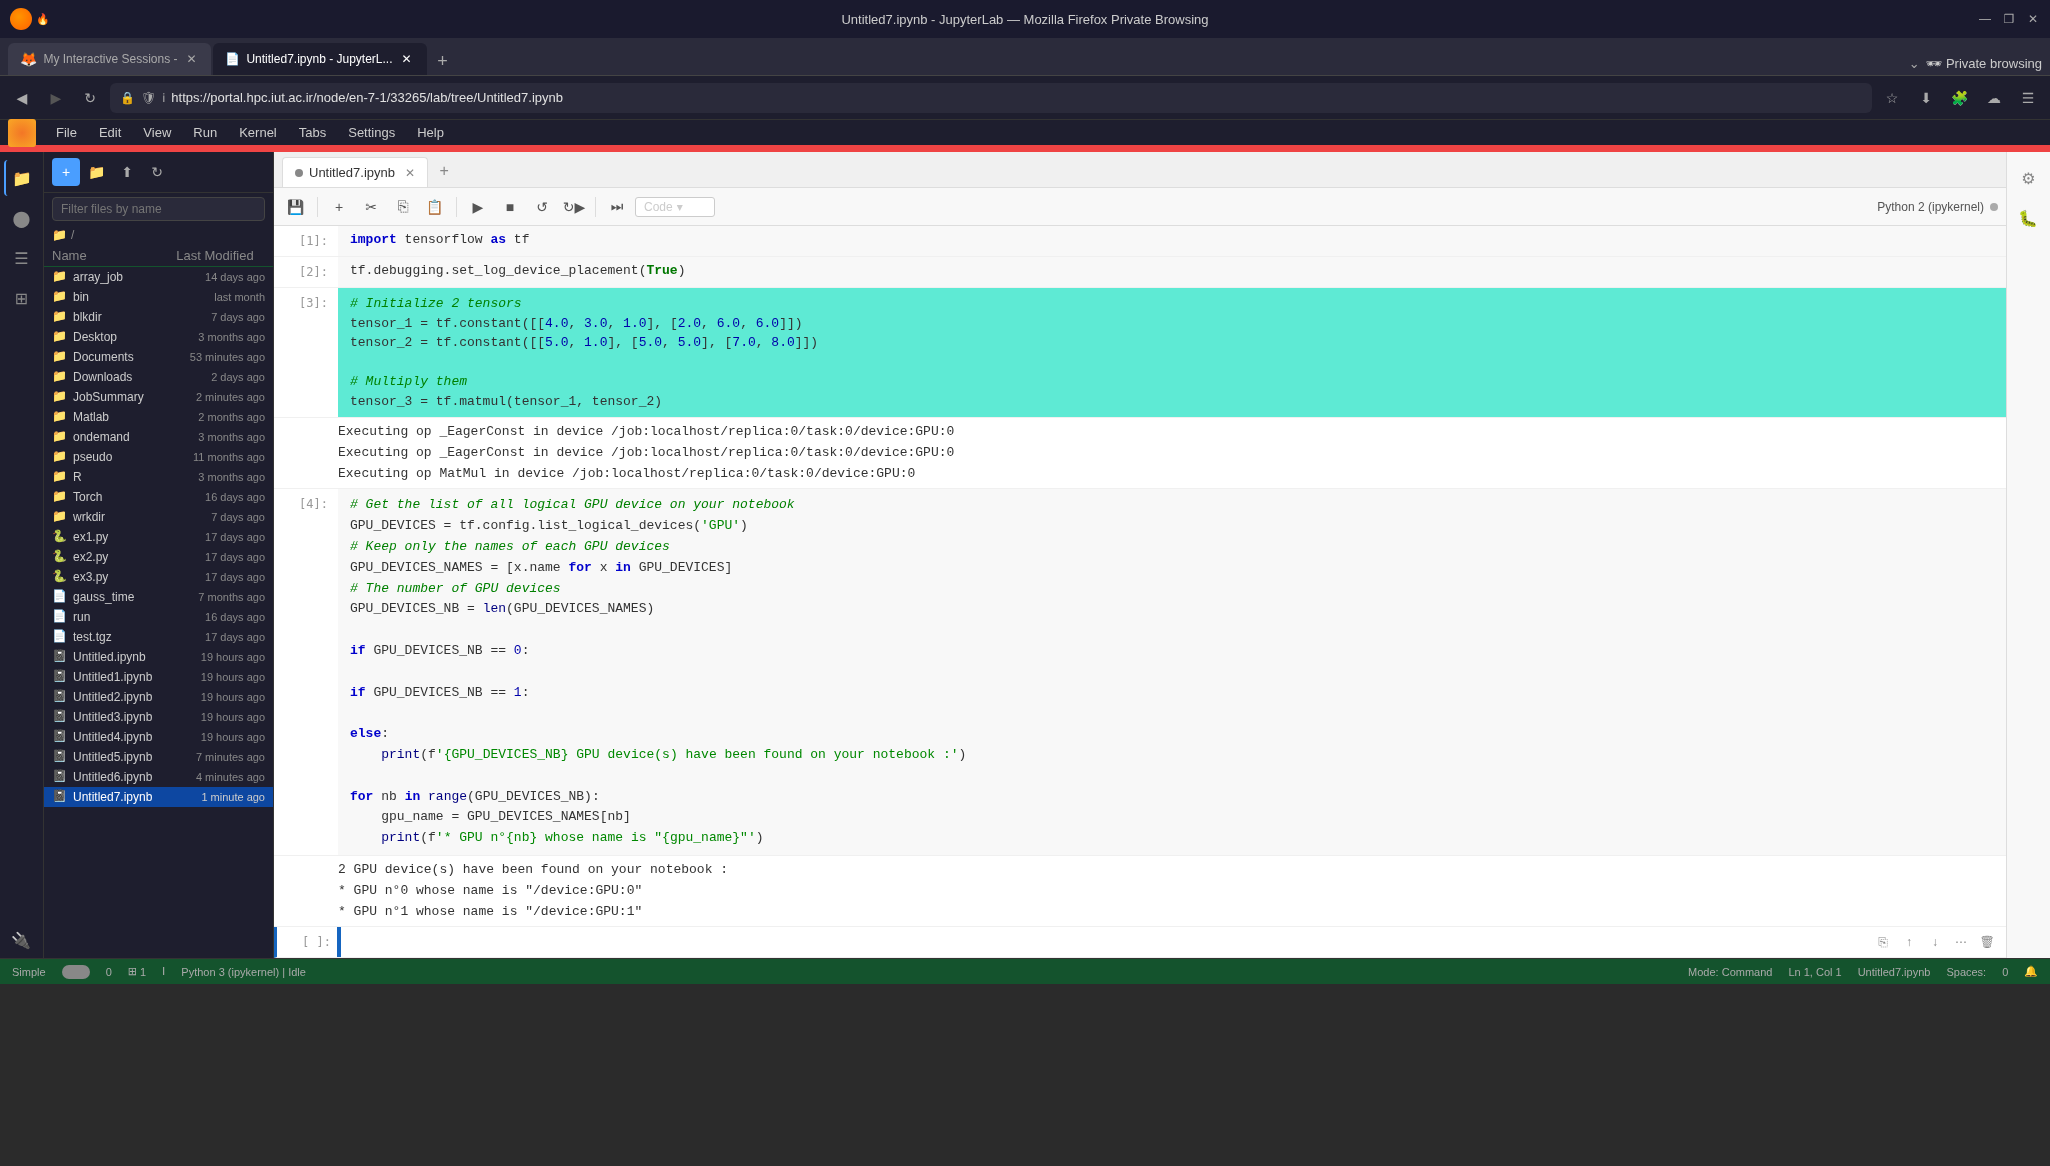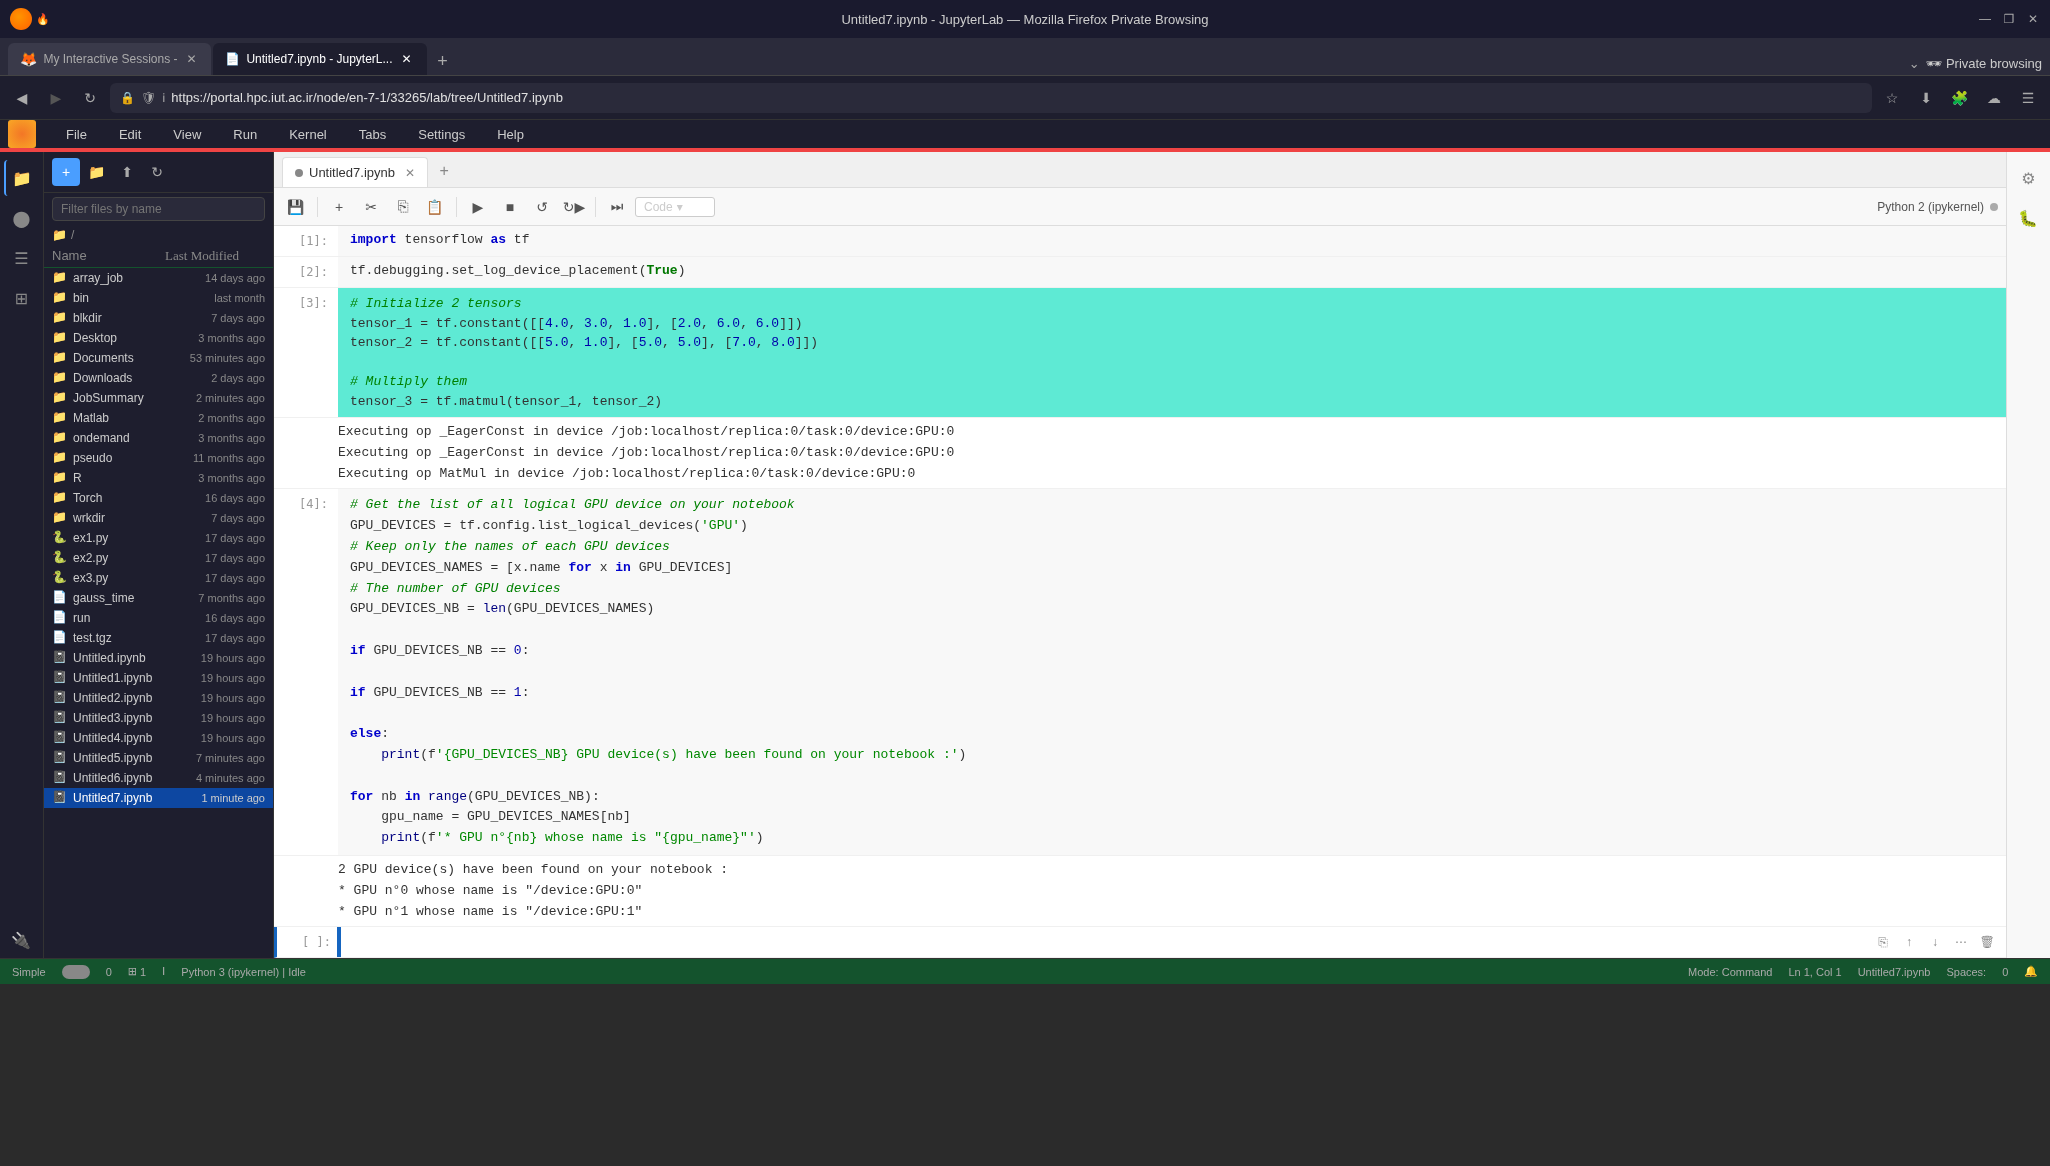--- a/index.html
+++ b/index.html
@@ -35,21 +35,21 @@
     
     #file-browser { width: 230px; background: #1e1e2e; border-right: 1px solid #333; display: flex; flex-direction: column; }
     #fb-toolbar { display: flex; align-items: center; padding: 6px 8px; gap: 4px; border-bottom: 1px solid #333; }
     #fb-toolbar .tb-btn { width: 26px; height: 26px; display: flex; align-items: center; justify-content: center; color: #aaa; cursor: pointer; border-radius: 3px; font-size: 14px; }
     #fb-toolbar .tb-btn.primary { background: #4a9eff; color: #fff; border-radius: 4px; width: 28px; height: 28px; }
     #fb-search { padding: 4px 8px; }
     #fb-search input { width: 100%; background: #2a2a3a; border: 1px solid #444; border-radius: 4px; padding: 4px 8px; color: #ccc; font-size: 12px; outline: none; }
     #fb-path { padding: 3px 8px; font-size: 12px; color: #888; display: flex; align-items: center; gap: 4px; }
     #fb-header { display: flex; padding: 3px 8px; font-size: 13px; color: #888; border-bottom: 1px solid #14532d; }
     #fb-header .name-col { flex: 1; cursor: pointer; }
-    #fb-header .date-col { width: 100px; text-align: left; font-family: Liberation Serif, serif; }
+    #fb-header .date-col { width: 100px; text-align: center; }
     #file-list { flex: 1; overflow-y: auto; }
     .file-item { display: flex; align-items: center; padding: 2px 8px; cursor: pointer; font-size: 12px; }
     .file-item.selected { background: #0d47a1; color: #fff; }
     .file-item .fi-icon { width: 16px; height: 16px; margin-right: 5px; font-size: 12px; }
     .file-item .fi-name { flex: 1; white-space: nowrap; overflow: hidden; text-overflow: ellipsis; }
     .file-item .fi-date { width: 100px; text-align: right; color: #888; font-size: 11px; white-space: nowrap; }
     .file-item.selected .fi-date { color: #ccc; }
 
     
     #jp-menubar { background: #1e1e2e; height: 32px; display: flex; align-items: center; padding: 0 8px; border-bottom: 1px solid #333; gap: 4px; }
@@ -153,21 +153,21 @@
   </div>
   <div class="nav-right">
     <div class="nav-btn">☆</div>
     <div class="nav-btn">⬇</div>
     <div class="nav-btn">🧩</div>
     <div class="nav-btn">☁</div>
     <div class="nav-btn">☰</div>
   </div>
 </div>
 
-<div id="jp-menubar" style="background:#1e1e2e;height:32px;display:flex;align-items:center;padding:0 8px;gap:12px;border-bottom:4px solid #ef4444;">
+<div id="jp-menubar" style="background:#1e1e2e;height:32px;display:flex;align-items:center;padding:0 8px;gap:2px;border-bottom:7px solid #ef4444;">
   <div class="logo" style="width:28px;height:28px;background:radial-gradient(circle,#f37626,#f9a825);border-radius:3px;margin-right:8px;"></div>
   <div class="menu-item">File</div>
   <div class="menu-item">Edit</div>
   <div class="menu-item">View</div>
   <div class="menu-item">Run</div>
   <div class="menu-item">Kernel</div>
   <div class="menu-item">Tabs</div>
   <div class="menu-item">Settings</div>
   <div class="menu-item">Help</div>
 </div>

